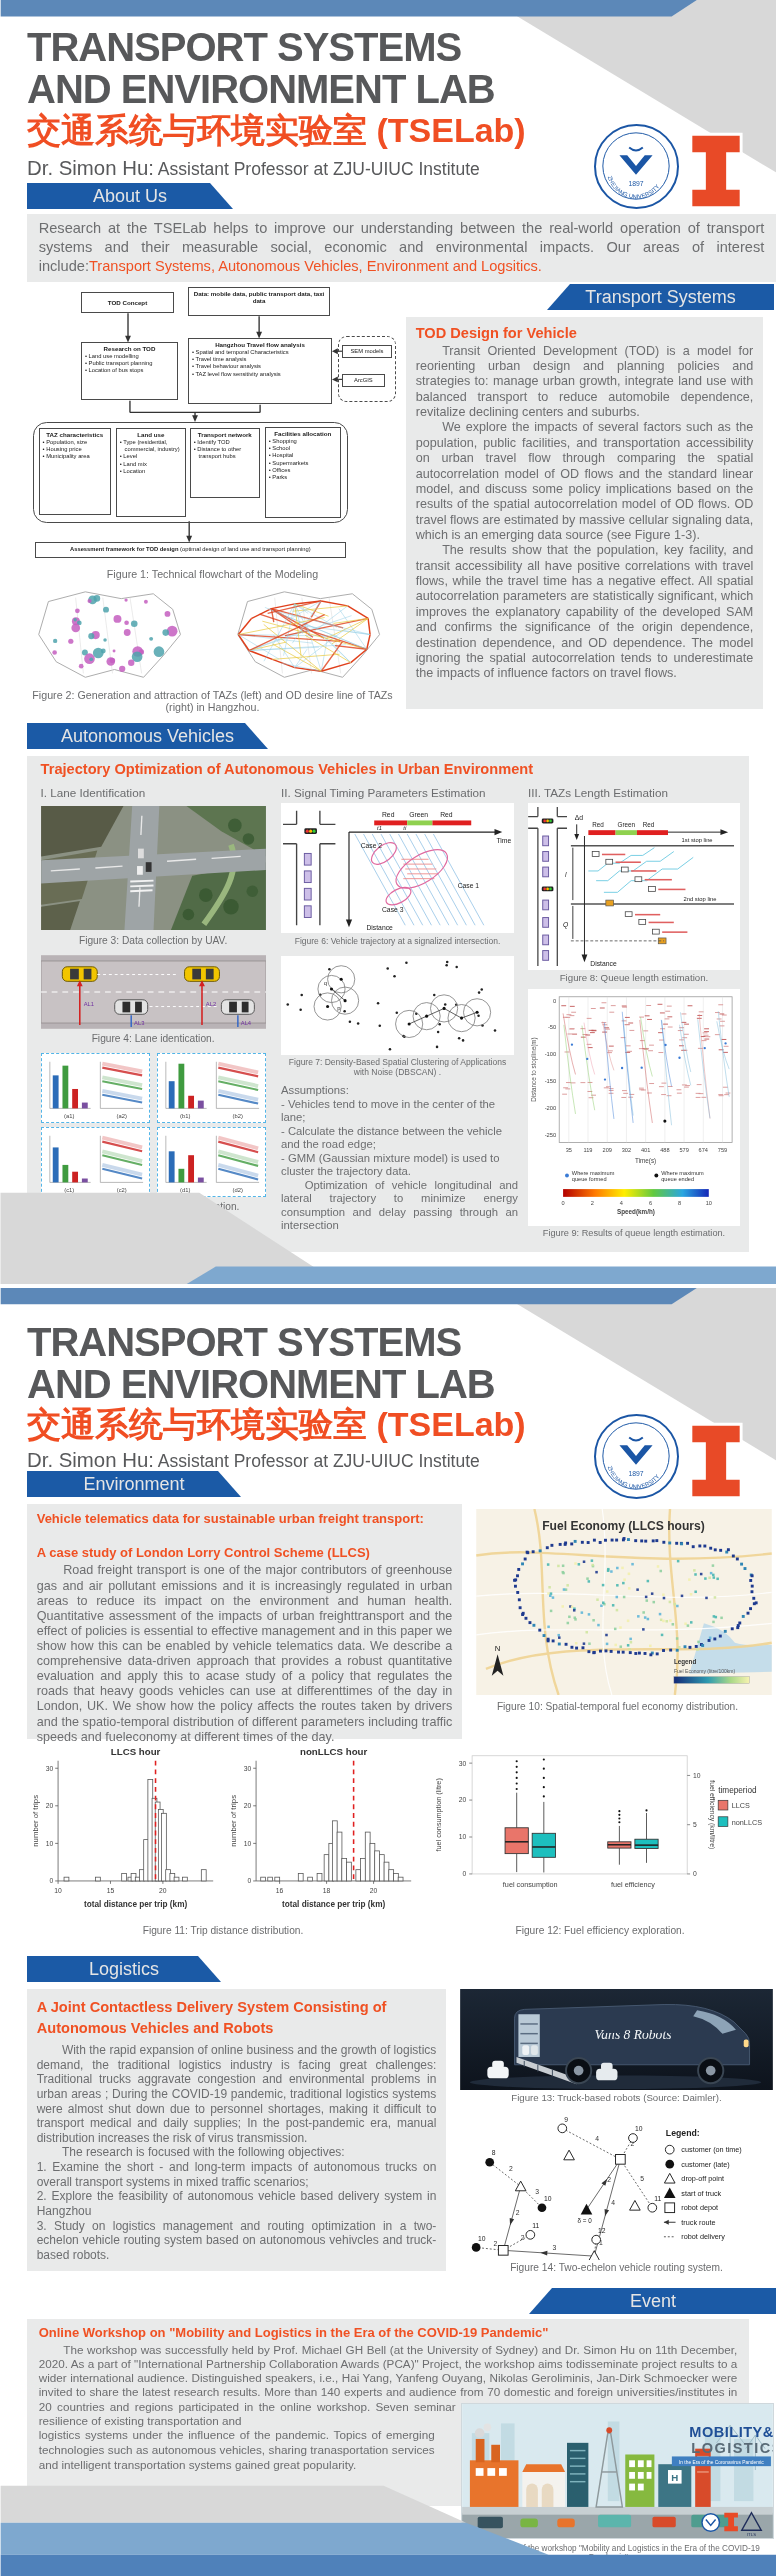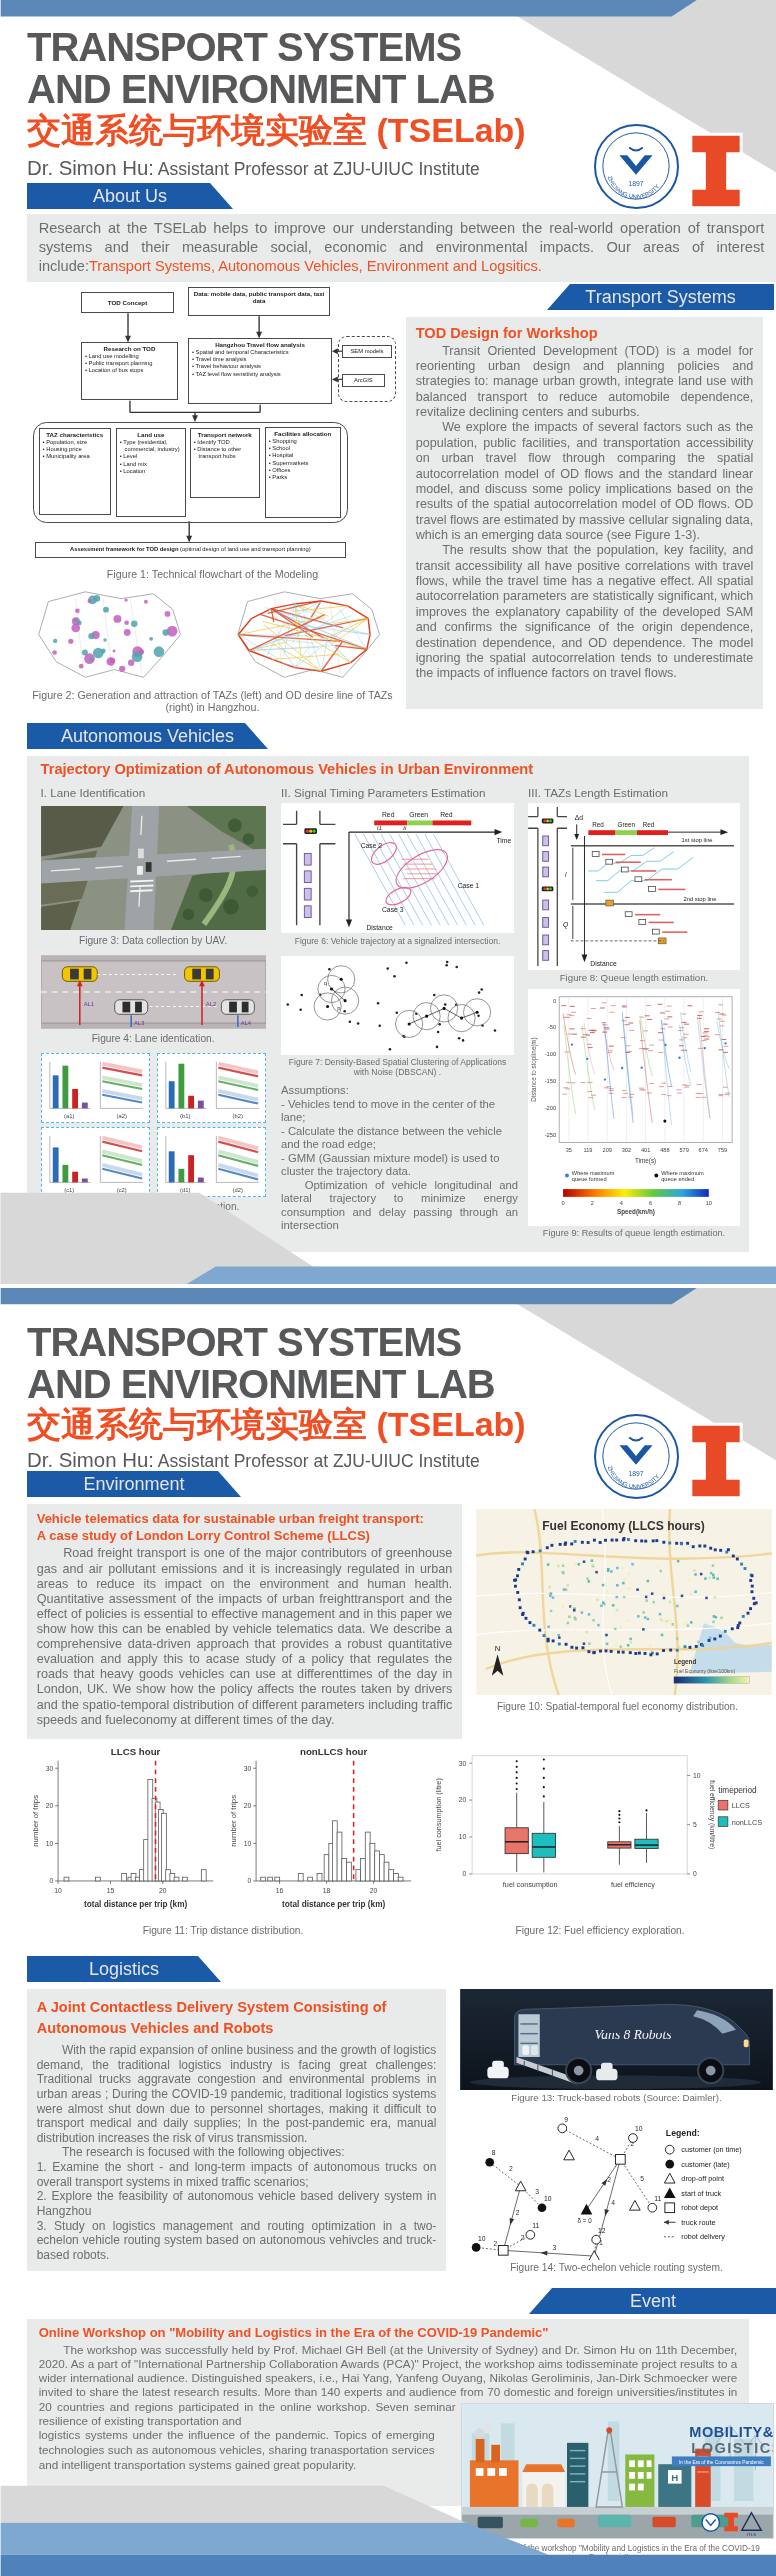--- a/index.html
+++ b/index.html
@@ -57,21 +57,21 @@
     <path d="M4,2 H56 V22 H42 V58 H56 V78 H4 V58 H18 V22 H4 Z" fill="#e84a27" stroke="#ffffff" stroke-width="3"></path>
   </svg>
 
   <div class="banner bl" style="left:27px;top:183px;width:206px;">About Us</div>
   <div class="gbox btxt" style="left:27px;top:214px;width:749px;height:68px;padding:4.9px 11.7px;font-size:14.6px;line-height:1.3;">
     <span>Research at the TSELab helps to improve our understanding between the real-world operation of transport systems and their measurable social, economic and environmental impacts. Our areas of interest include:</span><span class="ohead" style="font-weight:normal;">Transport Systems, Autonomous Vehicles, Environment and Logsitics.</span>
   </div>
 
   <div class="banner br" style="left:547px;top:284px;width:227px;">Transport Systems</div>
   <div class="gbox" style="left:406px;top:317px;width:357px;height:392px;padding:7.8px 9.7px;">
-    <div class="ohead" style="font-size:14.6px;margin-bottom:2.9px;">TOD Design for Workshop</div>
+    <div class="ohead" style="font-size:14.6px;margin-bottom:2.9px;">TOD Design for Vehicle</div>
     <div class="btxt ind" style="font-size:12.6px;line-height:1.22;">Transit Oriented Development (TOD) is a model for reorienting urban design and planning policies and strategies to: manage urban growth, integrate land use with balanced transport to reduce automobile dependence, revitalize declining centers and suburbs.</div>
     <div class="btxt ind" style="font-size:12.6px;line-height:1.22;">We explore the impacts of several factors such as the population, public facilities, and transportation accessibility on urban travel flow through comparing the spatial autocorrelation model of OD flows and the standard linear model, and discuss some policy implications based on the results of the spatial autocorrelation model of OD flows. OD travel flows are estimated by massive cellular signaling data, which is an emerging data source (see Figure 1-3).</div>
     <div class="btxt ind" style="font-size:12.6px;line-height:1.22;">The results show that the population, key facility, and transit accessibility all have positive correlations with travel flows, while the travel time has a negative effect. All spatial autocorrelation parameters are statistically significant, which improves the explanatory capability of the developed SAM and confirms the significance of the origin dependence, destination dependence, and OD dependence. The model ignoring the spatial autocorrelation tends to underestimate the impacts of influence factors on travel flows.</div>
   </div>
 
   <div style="position:absolute;left:27px;top:284px;width:371px;height:284px;">
     <svg width="371" height="284" style="position:absolute;left:0;top:0;" viewBox="0 0 382 292">
       <line x1="104" y1="30" x2="104" y2="56" stroke="#333" stroke-width="1.4"></line>
         <polygon points="104,60 101,53 107,53" fill="#333"></polygon>
       <line x1="239" y1="33" x2="239" y2="52" stroke="#333" stroke-width="1.4"></line>
@@ -919,21 +919,21 @@
       <text font-size="6" fill="#1b56a5"><textPath href="#zjuarc2">ZHEJIANG UNIVERSITY</textPath></text>
     </svg>
   </div>
   <svg style="position:absolute;left:687px;top:138px;" width="58" height="78" viewBox="0 0 60 80">
     <path d="M4,2 H56 V22 H42 V58 H56 V78 H4 V58 H18 V22 H4 Z" fill="#e84a27" stroke="#ffffff" stroke-width="3"></path>
   </svg>
 
   <div class="banner bl" style="left:27px;top:187px;width:214px;">Environment</div>
   <div class="gbox" style="left:27px;top:220px;width:435px;height:235px;padding:6.8px 9.7px;">
     <div class="ohead" style="font-size:13px;line-height:1.3;">Vehicle telematics data for sustainable urban freight transport:</div>
-    <div class="ohead" style="font-size:13px;line-height:1.3;margin-bottom:1.9px;">A case study of London Lorry Control Scheme (LLCS)</div>
+    <div class="ohead" style="font-size:13px;line-height:1.3;margin-bottom:1.9px;margin-top:17px;">A case study of London Lorry Control Scheme (LLCS)</div>
     <div class="btxt ind" style="font-size:12.6px;line-height:1.2;">Road freight transport is one of the major contributors of greenhouse gas and air pollutant emissions and it is increasingly regulated in urban areas to reduce its impact on the environment and human health. Quantitative assessment of the impacts of urban freighttransport and the effect of policies is essential to effective management and in this paper we show how this can be enabled by vehicle telematics data. We describe a comprehensive data-driven approach that provides a robust quantitative evaluation and apply this to acase study of a policy that regulates the roads that heavy goods vehicles can use at differenttimes of the day in London, UK. We show how the policy affects the routes taken by drivers and the spatio-temporal distribution of different parameters including traffic speeds and fueleconomy at different times of the day.</div>
   </div>
 
   <svg class="fig" style="left:476px;top:225px;" width="296" height="186" viewBox="0 0 305 192" id="fig10svg">
     <rect width="305" height="192" fill="#f7f2e6"></rect>
     <path d="M235,118 q22,6 32,20 q14,4 38,2 L305,168 L220,170 Z" fill="#bcd9ea" opacity="0.85"></path>
     <g stroke="#f0d493" stroke-width="2.5" fill="none" opacity="0.9">
       <path d="M0,48 C70,36 160,62 305,46"></path>
       <path d="M10,165 C95,130 215,155 305,138"></path>
       <path d="M60,0 C75,60 60,120 85,192"></path>

